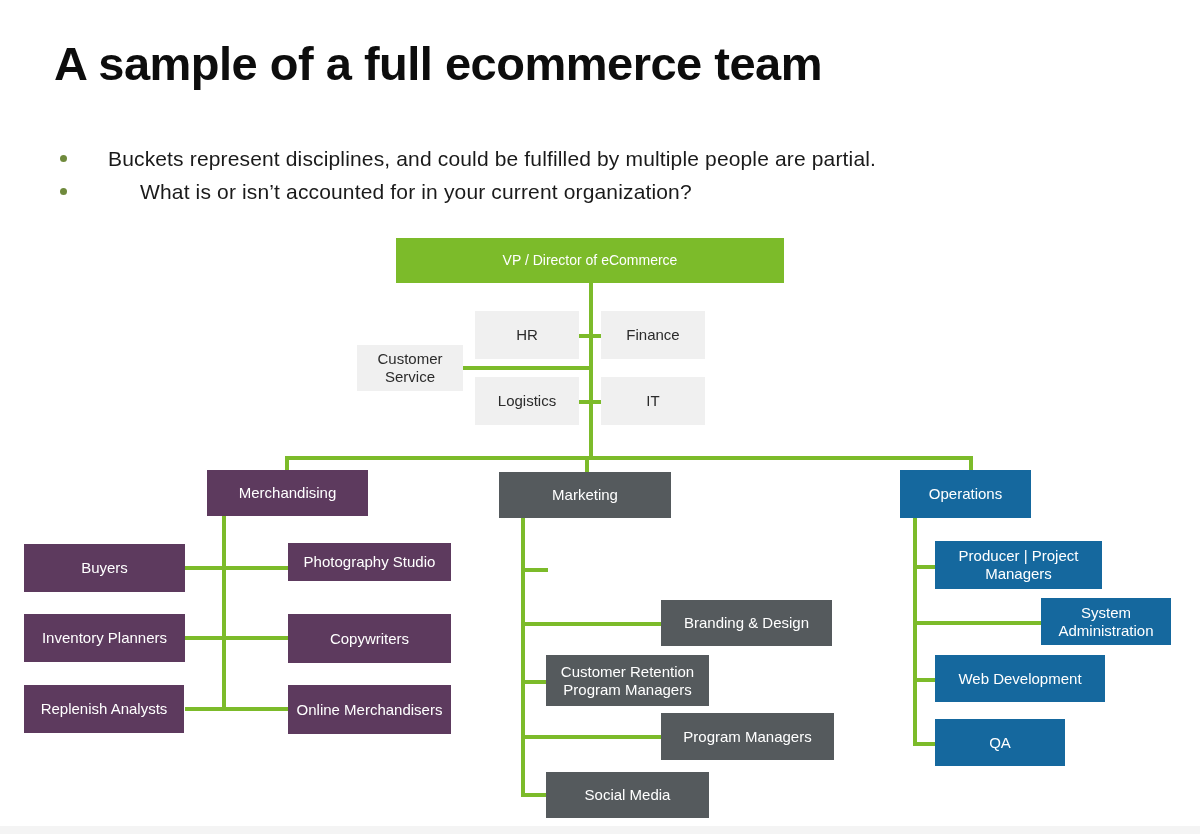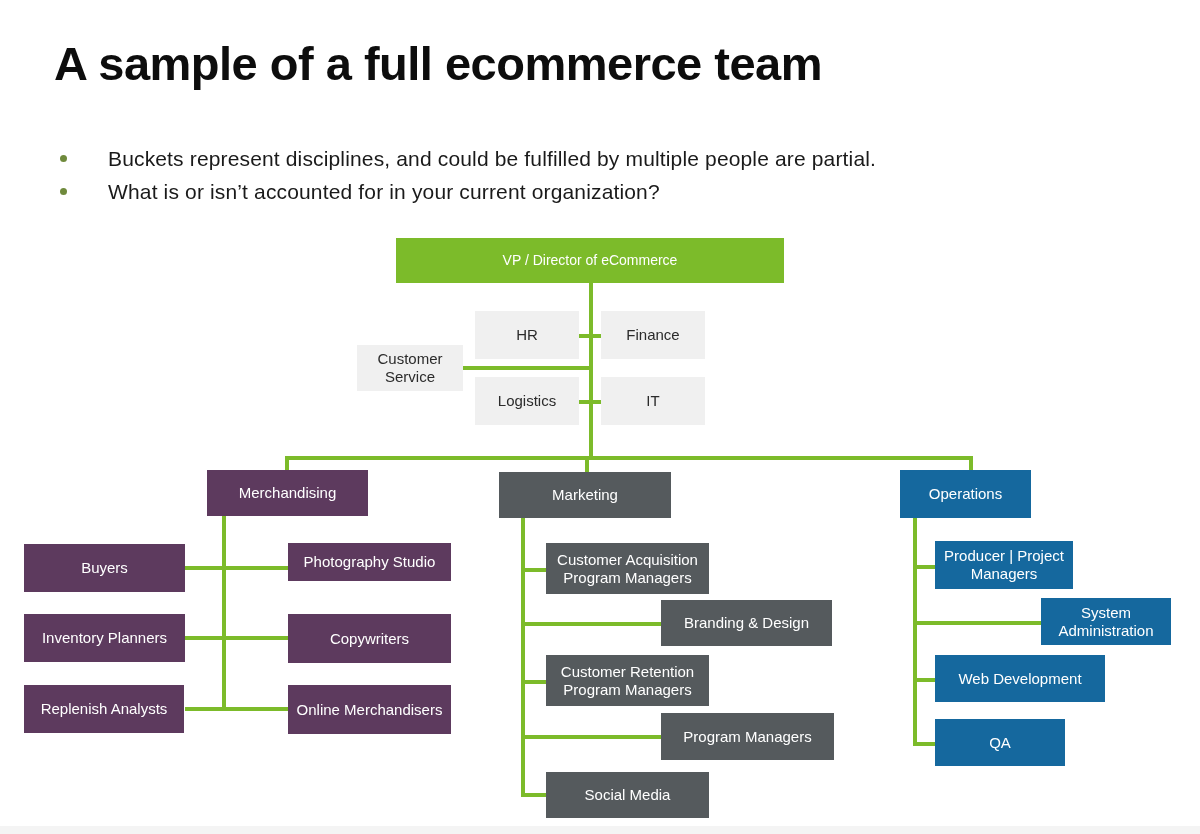--- a/index.html
+++ b/index.html
@@ -47,21 +47,21 @@
     top: -4px;
   }
   .bullet-text {
     margin-left: 41px;
     font-size: 21px;
     color: #1a1a1a;
     white-space: nowrap;
     letter-spacing: 0.15px;
   }
   #bullet-0 { top: 147px; }
-  #bullet-1 { top: 180px; }
+  #bullet-1 { top: 180px; gap: 32px; }
 
   
   .node {
     position: absolute;
     box-sizing: border-box;
     display: flex;
     align-items: center;
     justify-content: center;
     text-align: center;
     font-size: 15px;
@@ -156,33 +156,32 @@
 
   <div class="node node-slate" style="left:499px; top:472px; width:172px; height:46px;">Marketing</div>
 
   <div class="conn v" style="left:521px; top:518px; height:277px;"></div>
   <div class="conn h" style="left:521px; top:568px; width:27px;"></div>
   <div class="conn h" style="left:521px; top:622px; width:142px;"></div>
   <div class="conn h" style="left:521px; top:680px; width:27px;"></div>
   <div class="conn h" style="left:521px; top:735px; width:142px;"></div>
   <div class="conn h" style="left:521px; top:793px; width:27px;"></div>
 
-  <div class="node node-slate" style="left:546px; top:543px; width:163px; height:51px;">Customer Acquisition Program Managers</div>
   <div class="node node-slate" style="left:661px; top:600px; width:171px; height:46px;">Branding &amp; Design</div>
   <div class="node node-slate" style="left:546px; top:655px; width:163px; height:51px;">Customer Retention Program Managers</div>
   <div class="node node-slate" style="left:661px; top:713px; width:173px; height:47px;">Program Managers</div>
   <div class="node node-slate" style="left:546px; top:772px; width:163px; height:46px;">Social Media</div>
 
   <div class="node node-blue" style="left:900px; top:470px; width:131px; height:48px;">Operations</div>
 
   <div class="conn v" style="left:913px; top:518px; height:226px;"></div>
   <div class="conn h" style="left:913px; top:565px; width:24px;"></div>
   <div class="conn h" style="left:913px; top:621px; width:130px;"></div>
   <div class="conn h" style="left:913px; top:678px; width:24px;"></div>
   <div class="conn h" style="left:913px; top:742px; width:24px;"></div>
 
-  <div class="node node-blue" style="left:935px; top:541px; width:138px; height:48px;">Producer | Project Managers</div>
+  <div class="node node-blue" style="left:935px; top:541px; width:167px; height:48px;">Producer | Project Managers</div>
   <div class="node node-blue" style="left:1041px; top:598px; width:130px; height:47px;">System Administration</div>
   <div class="node node-blue" style="left:935px; top:655px; width:170px; height:47px;">Web Development</div>
   <div class="node node-blue" style="left:935px; top:719px; width:130px; height:47px;">QA</div>
 
   <div id="footer-strip"></div>
 </div>
 
 </body></html>

